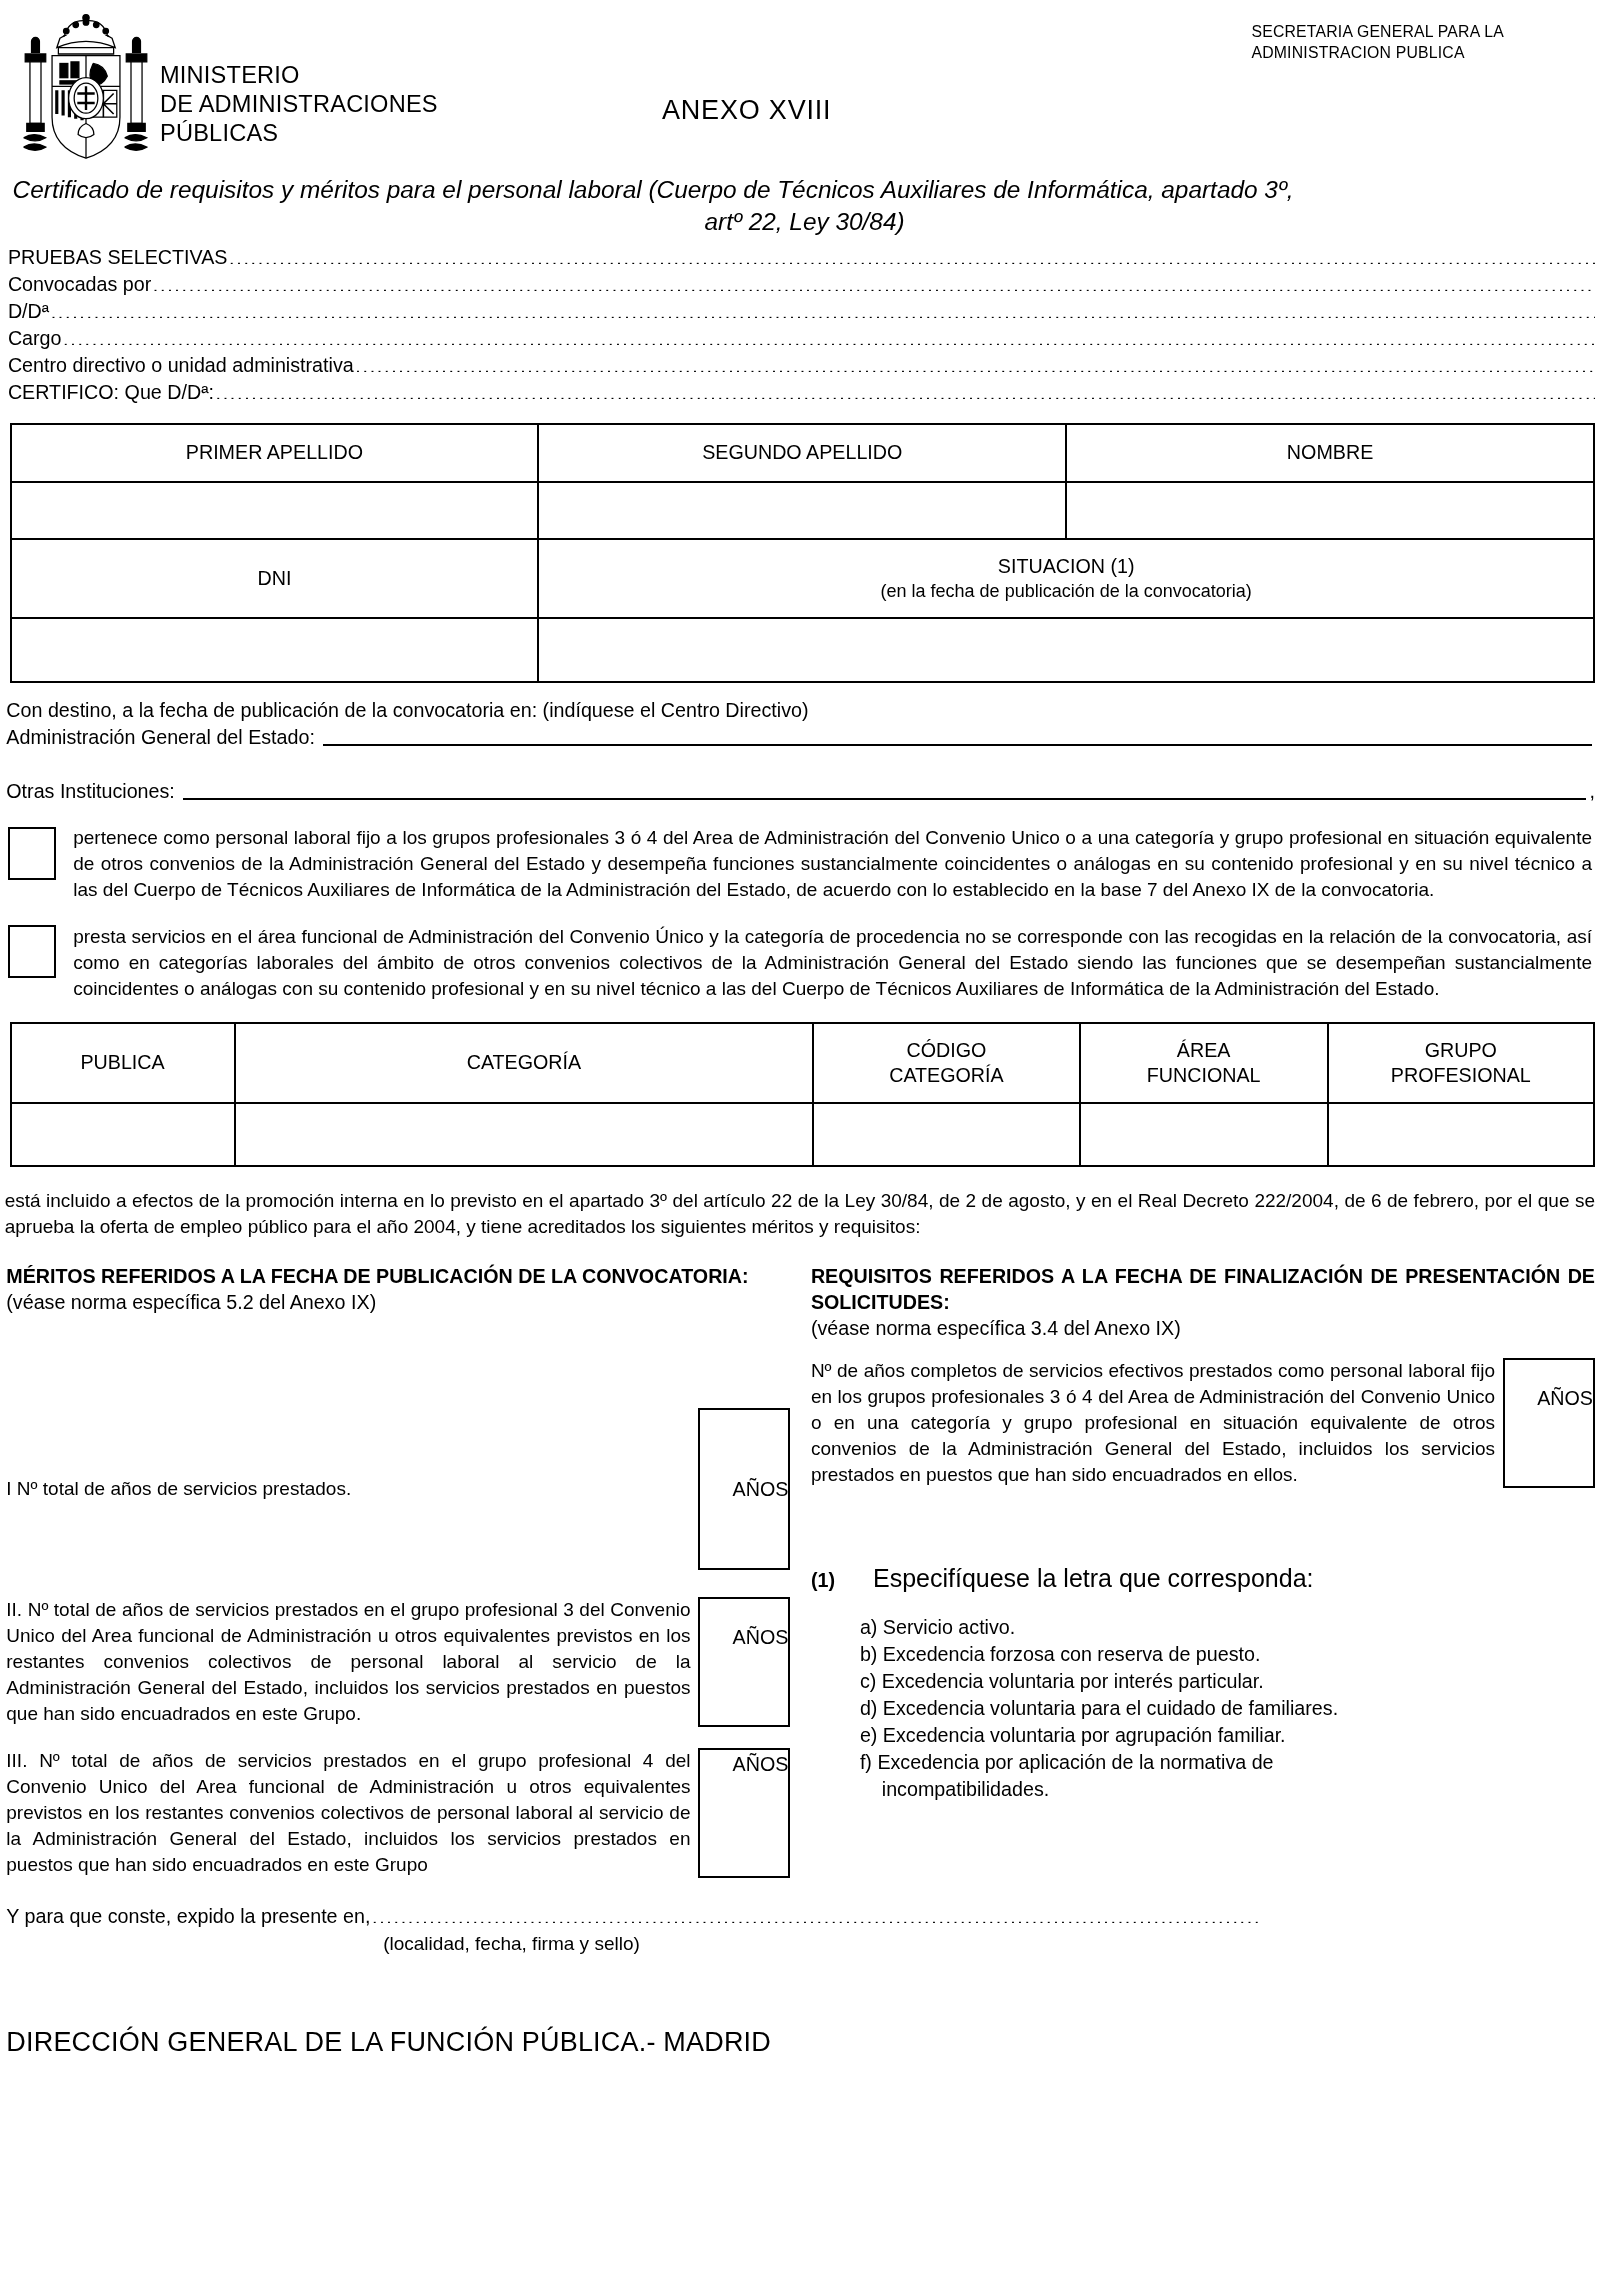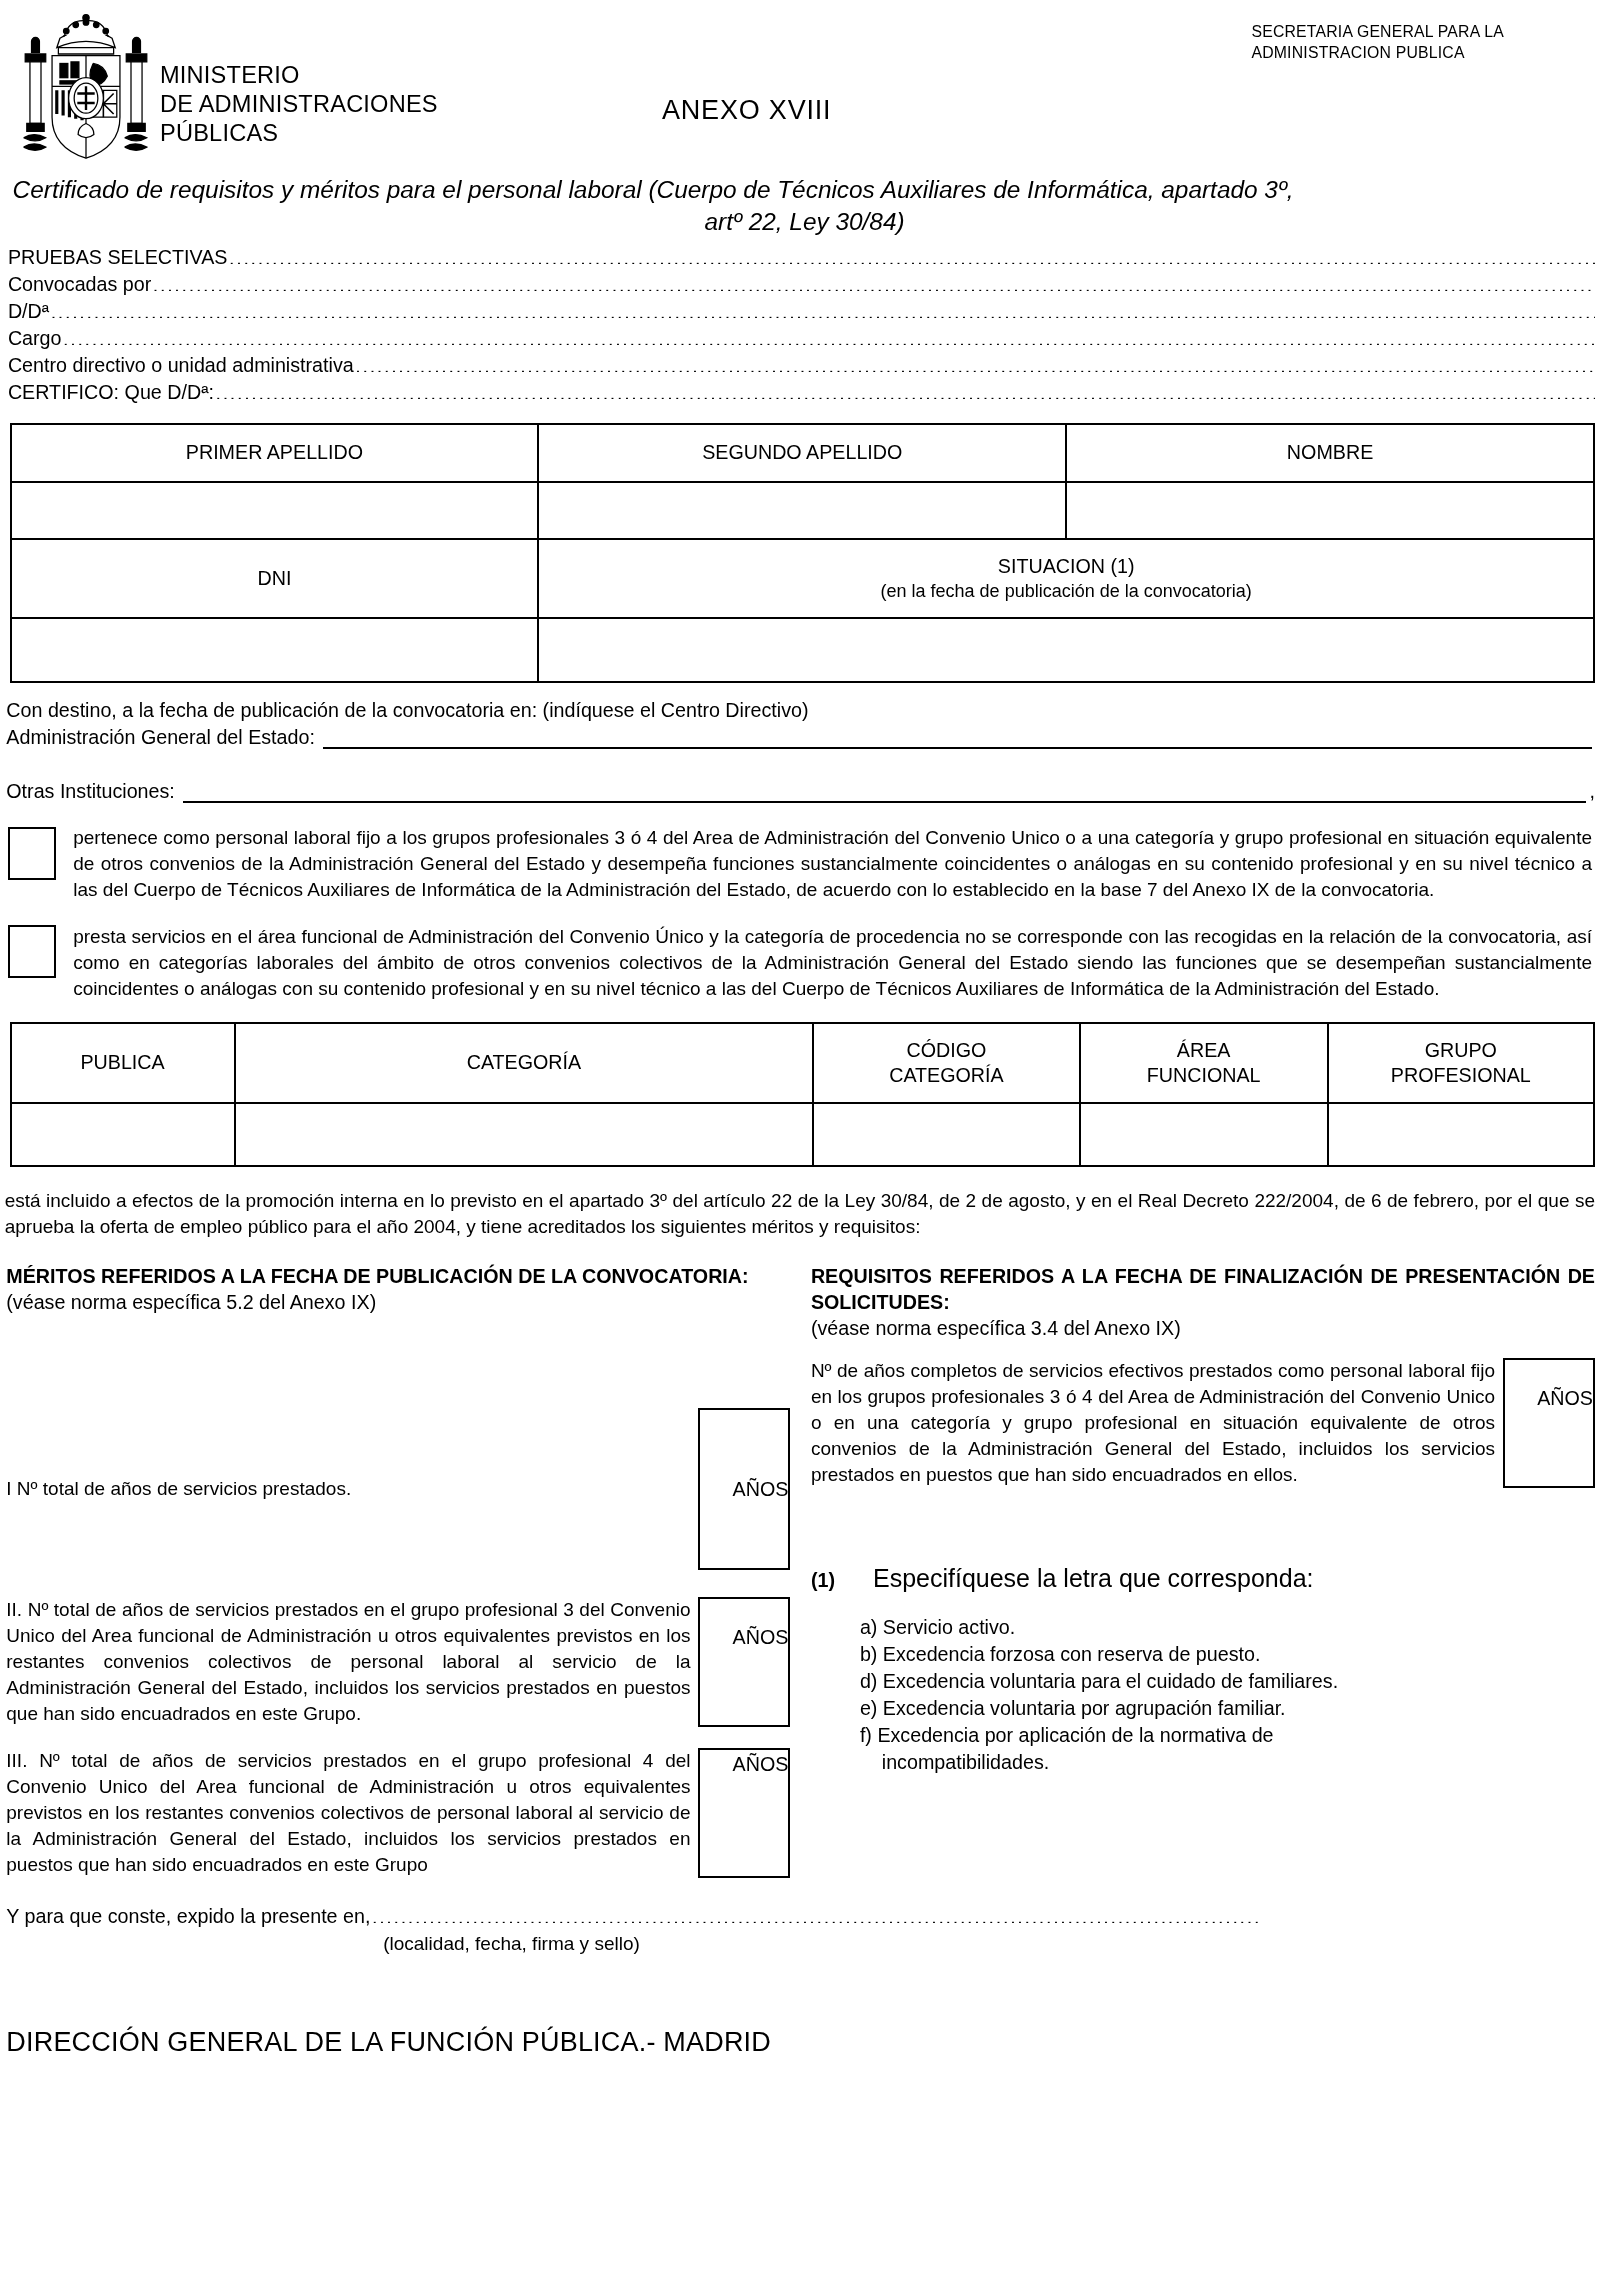--- a/index.html
+++ b/index.html
@@ -126,21 +126,21 @@
   .situ-sub { font-size: 18px; }
 
   
   .destino {
     margin: 14px 11px 0 6.3px;
     font-size: 19.7px;
     line-height: 27px;
   }
   .rule-row {
     display: flex;
-    align-items: center;
+    align-items: flex-start;
     white-space: nowrap;
   }
   .rule-line {
     flex: 1 1 auto;
     border-bottom: 2.4px solid #000;
     height: 20.5px;
     margin-left: 7.9px;
     margin-right: 3.2px;
   }
   .otras {
@@ -499,20 +499,21 @@
       <div>
         <div>
           <span class="note-num">(1)</span>
           <span style="display:inline-block;width:19px;"></span>
           <span style="font-size:25px;margin-left:12px;">Especifíquese la letra que corresponda:</span>
         </div>
         <div style="height:20.5px;"></div>
         <div class="note-list">
           <div>a) Servicio activo.</div>
           <div>b) Excedencia forzosa con reserva de puesto.</div>
+          <div>c) Excedencia voluntaria por interés particular.</div>
           <div>d) Excedencia voluntaria para el cuidado de familiares.</div>
           <div>e) Excedencia voluntaria por agrupación familiar.</div>
           <div>f) Excedencia por aplicación de la normativa de</div>
           <div style="white-space:pre;">    incompatibilidades.</div>
         </div>
       </div>
     </div>
   </div>
 
   <div class="footer-line">

